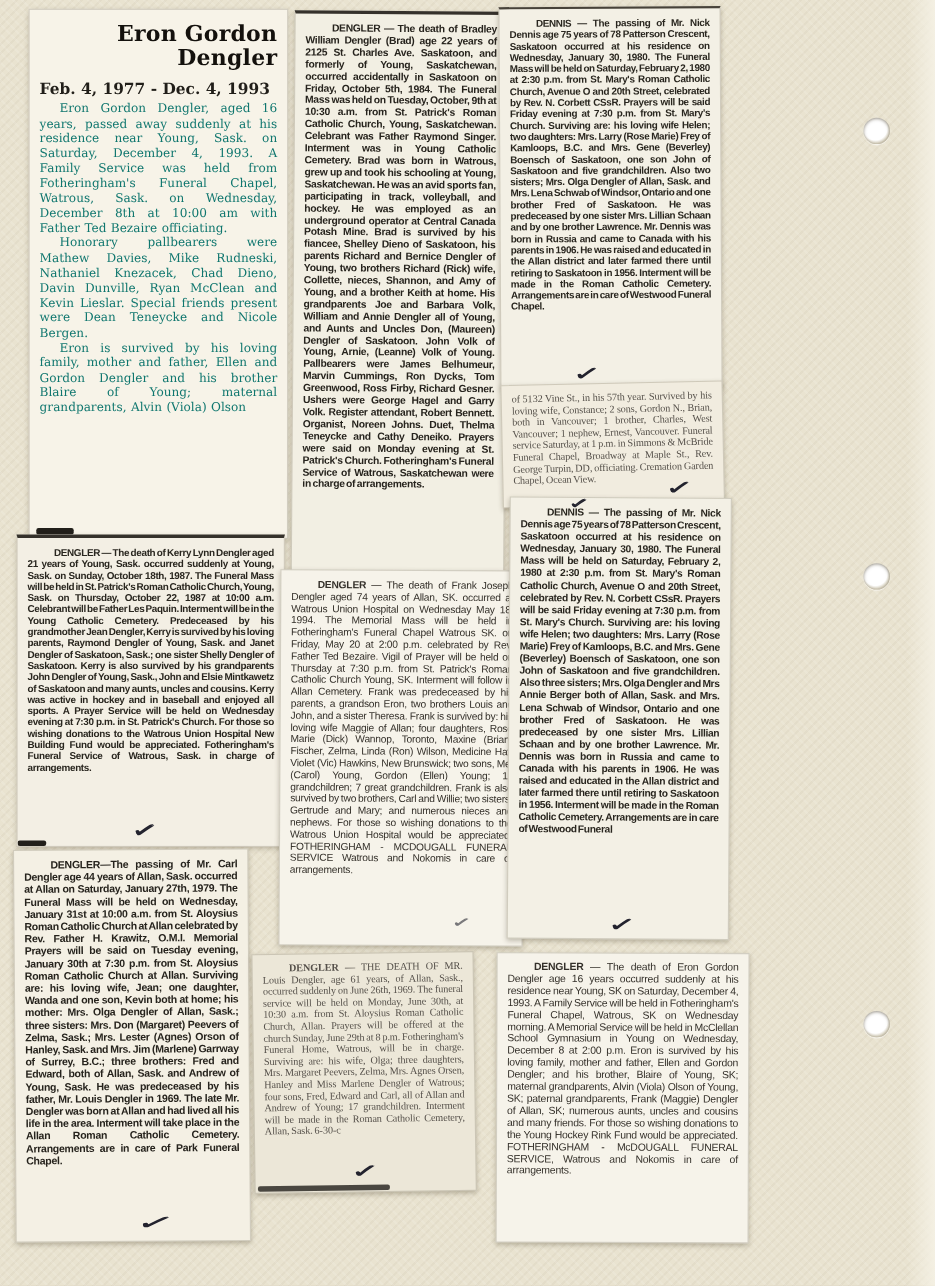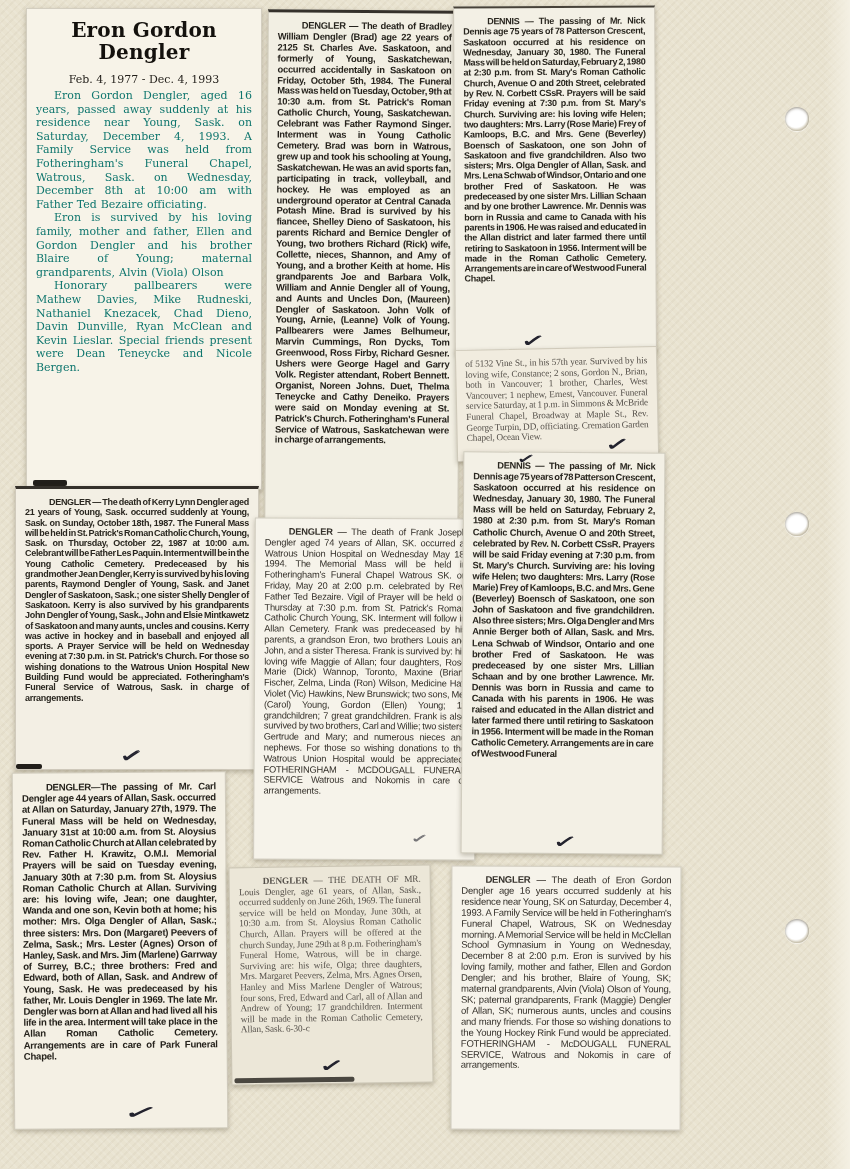--- a/index.html
+++ b/index.html
@@ -34,23 +34,23 @@
     box-shadow:0 2px 5px rgba(60,50,28,0.30);
     overflow:hidden;
     color:#211e19;
   }
   .clip p{margin:0;text-align:justify;}
   .lead{font-weight:bold;padding-left:24px;}
   
   .typed{font-family:"DejaVu Serif","Liberation Serif",serif;background:#f7f3e8;}
   .typed h1{
     margin:2px 0 10px 0;font-size:20px;line-height:22px;font-weight:bold;
-    letter-spacing:0.2px;color:#14110d;text-align:center;
+    letter-spacing:0.2px;color:#14110d;text-align:right;
   }
-  .typed .dates{text-align:center;font-size:11px;margin-bottom:3px;}
+  .typed .dates{text-align:left;font-size:14px;margin-bottom:3px;font-weight:bold;}
   .typed p.body{font-size:11px;line-height:13.6px;color:#0f766e;text-indent:18px;word-spacing:0.5px;}
   
   .news-bold p{font-size:9.4px;line-height:10.9px;font-weight:bold;letter-spacing:-0.25px;word-spacing:-1px;color:#26231d;}
   .news-tight p{font-size:9px;line-height:10.3px;font-weight:bold;letter-spacing:-0.3px;word-spacing:-1.3px;color:#29261f;}
   .news-light p{font-size:9.3px;line-height:10.8px;font-weight:normal;letter-spacing:-0.2px;word-spacing:-0.8px;color:#34302a;}
   .news-serif p{font-family:"Liberation Serif",serif;font-size:9.3px;line-height:10.6px;color:#55504a;letter-spacing:-0.1px;word-spacing:-0.5px;}
   .rule-top{border-top:3px solid #35312b;}
   .rule-top-thin{border-top:2px solid #474239;}
   .check{
     position:absolute;
@@ -70,22 +70,22 @@
   <div class="page-edge"></div>
 
   <div class="hole" style="left:785px;top:107px;"></div>
   <div class="hole" style="left:785px;top:512px;"></div>
   <div class="hole" style="left:785px;top:919px;"></div>
 
   <article class="clip typed" style="left:26px;top:8px;width:236px;height:482px;">
     <h1>Eron Gordon Dengler</h1>
     <div class="dates">Feb. 4, 1977 - Dec. 4, 1993</div>
     <p class="body">Eron Gordon Dengler, aged 16 years, passed away suddenly at his residence near Young, Sask. on Saturday, December 4, 1993. A Family Service was held from Fotheringham's Funeral Chapel, Watrous, Sask. on Wednesday, December 8th at 10:00 am with Father Ted Bezaire officiating.</p>
+    <p class="body">Honorary pallbearers were Mathew Davies, Mike Rudneski, Nathaniel Knezacek, Chad Dieno, Davin Dunville, Ryan McClean and Kevin Lieslar. Special friends present were Dean Teneycke and Nicole Bergen.</p>
     <p class="body">Eron is survived by his loving family, mother and father, Ellen and Gordon Dengler and his brother Blaire of Young; maternal grandparents, Alvin (Viola) Olson</p>
-    <p class="body">Honorary pallbearers were Mathew Davies, Mike Rudneski, Nathaniel Knezacek, Chad Dieno, Davin Dunville, Ryan McClean and Kevin Lieslar. Special friends present were Dean Teneycke and Nicole Bergen.</p>
     <div class="smudge" style="left:6px;bottom:3px;width:34px;height:6px;"></div>
   </article>
 
   <article class="clip news-bold rule-top" style="left:266px;top:10px;width:194px;height:537px;transform:rotate(0.4deg);background:#f2efe3;">
     <p><span class="lead">DENGLER</span><span> — The death of Bradley William Dengler (Brad) age 22 years of 2125 St. Charles Ave. Saskatoon, and formerly of Young, Saskatchewan, occurred accidentally in Saskatoon on Friday, October 5th, 1984. The Funeral Mass was held on Tuesday, October, 9th at 10:30 a.m. from St. Patrick's Roman Catholic Church, Young, Saskatchewan. Celebrant was Father Raymond Singer. Interment was in Young Catholic Cemetery. Brad was born in Watrous, grew up and took his schooling at Young, Saskatchewan. He was an avid sports fan, participating in track, volleyball, and hockey. He was employed as an underground operator at Central Canada Potash Mine. Brad is survived by his fiancee, Shelley Dieno of Saskatoon, his parents Richard and Bernice Dengler of Young, two brothers Richard (Rick) wife, Collette, nieces, Shannon, and Amy of Young, and a brother Keith at home. His grandparents Joe and Barbara Volk, William and Annie Dengler all of Young, and Aunts and Uncles Don, (Maureen) Dengler of Saskatoon. John Volk of Young, Arnie, (Leanne) Volk of Young. Pallbearers were James Belhumeur, Marvin Cummings, Ron Dycks, Tom Greenwood, Ross Firby, Richard Gesner. Ushers were George Hagel and Garry Volk. Register attendant, Robert Bennett. Organist, Noreen Johns. Duet, Thelma Teneycke and Cathy Deneiko. Prayers were said on Monday evening at St. Patrick's Church. Fotheringham's Funeral Service of Watrous, Saskatchewan were in charge of arrangements.</span></p>
     <span class="check" style="left:80px;bottom:6px;">✓</span>
     <span class="check" style="left:140px;bottom:8px;">✓</span>
   </article>
 
   <article class="clip news-tight rule-top-thin" style="left:454px;top:6px;width:202px;height:347px;transform:rotate(-0.3deg);background:#f3f0e5;">

